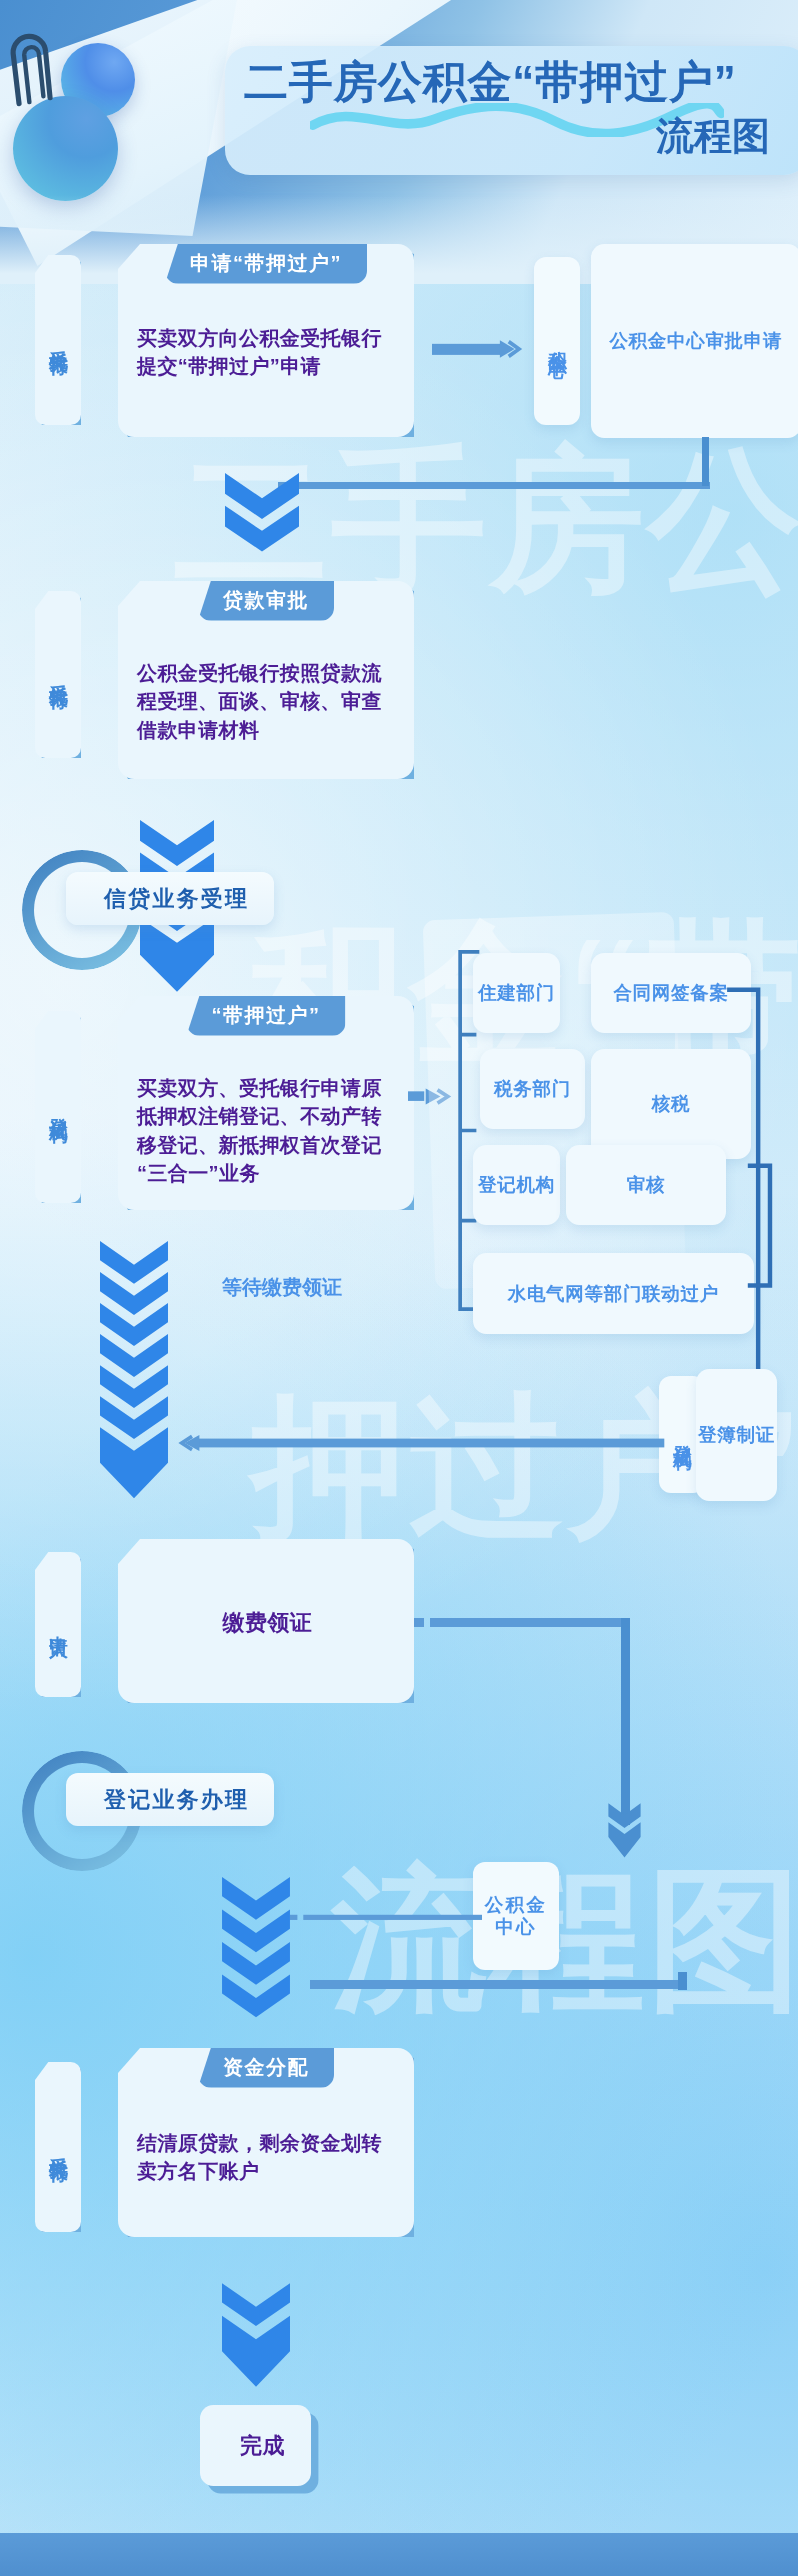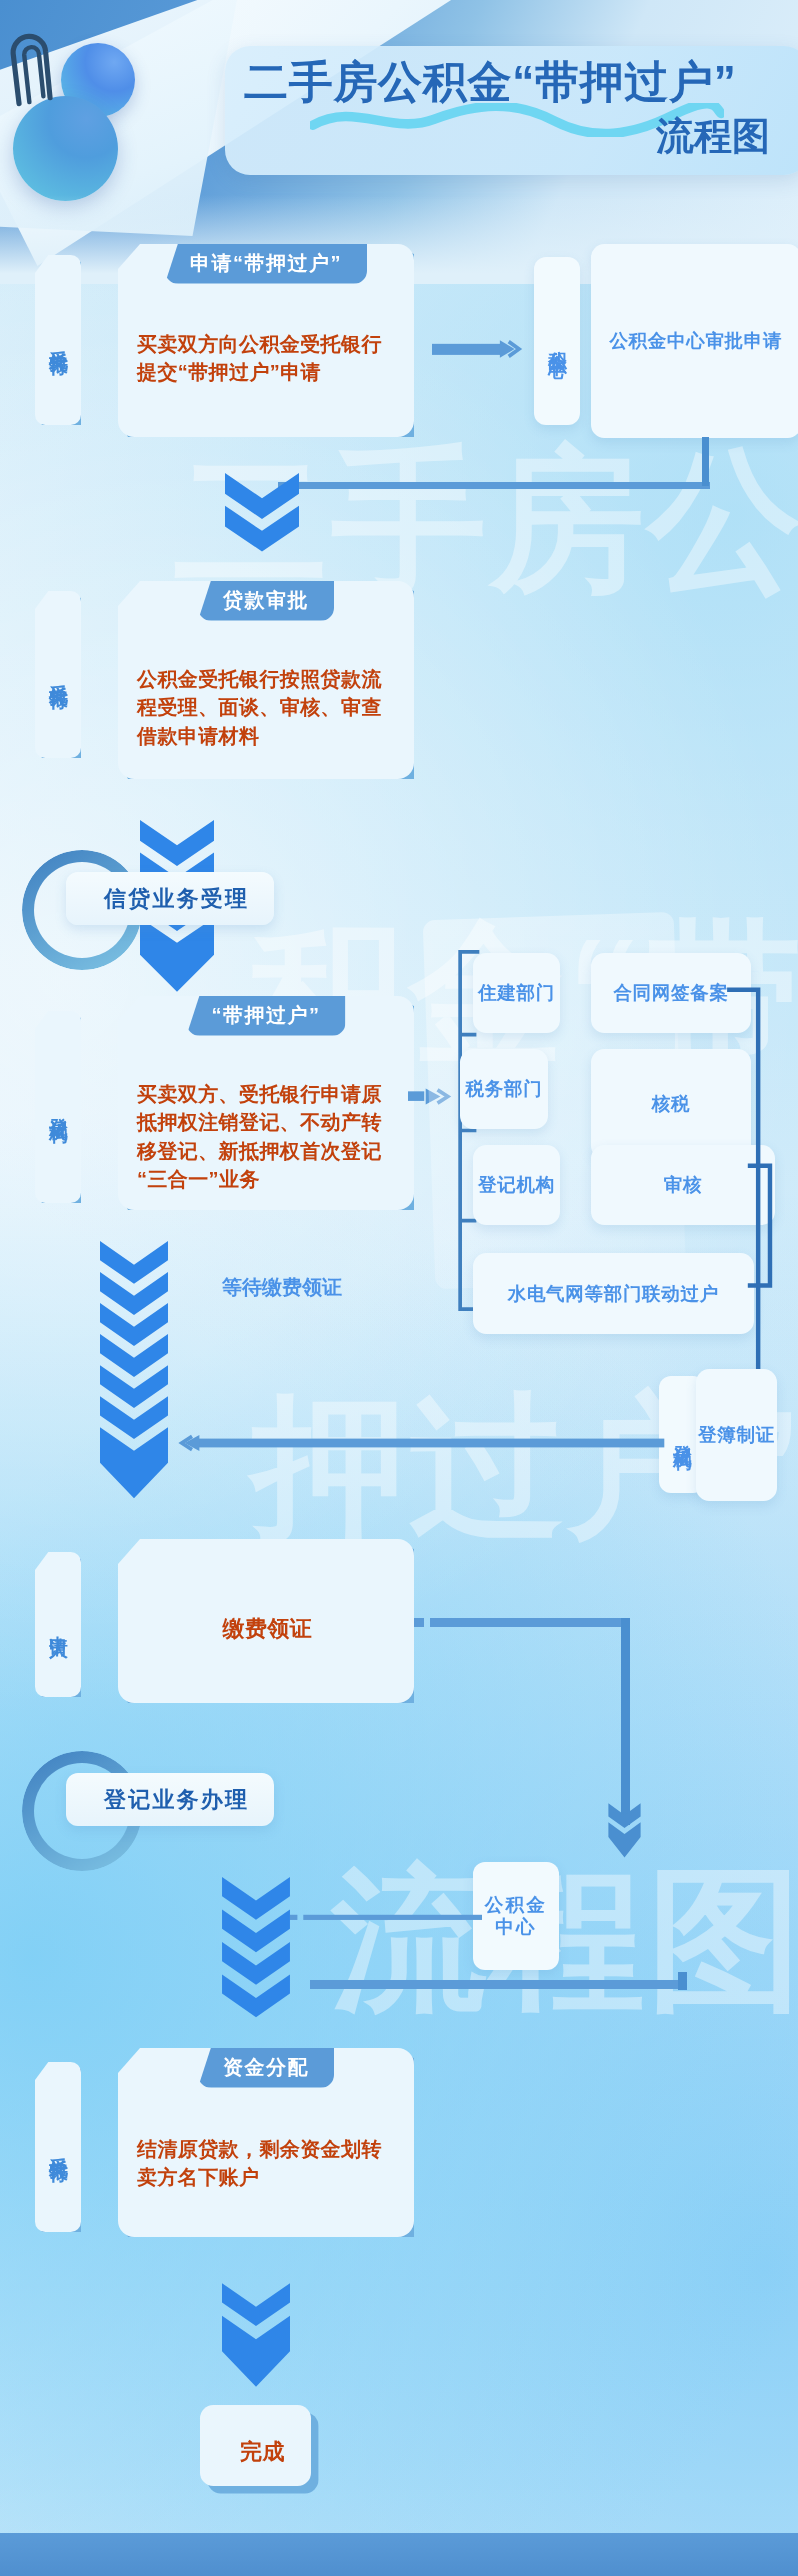--- a/index.html
+++ b/index.html
@@ -69,21 +69,21 @@
 
   .card{position:absolute;border-radius:16.3px;background:#eaf6fd;
     box-shadow:7.4px 7.4px 0 0 #6fb0e0;}
   .card.notch{clip-path:polygon(0 25px,22px 0,100% 0,100% 100%,0 100%);}
   .card-ttl{position:absolute;left:50%;transform:translateX(-50%);top:-1.5px;
     height:41px;line-height:41px;border-radius:0 0 13.3px 13.3px;
     background:#5b9bd8;color:#fff;font-size:20px;font-weight:bold;
     padding:0 25px;letter-spacing:1.5px;white-space:nowrap;
     clip-path:polygon(13.3px 0,100% 0,100% 100%,0 100%);}
   .card-body{position:absolute;left:19px;right:16.3px;
-    color:#c2410c;font-size:20px;font-weight:bold;line-height:1.42;letter-spacing:0.4px;margin-top:6px;}
+    color:#4c1d95;font-size:20px;font-weight:bold;line-height:1.42;letter-spacing:0.4px;}
 
   .pill{position:absolute;border-radius:13.3px;background:#f0f9fe;
     box-shadow:0 4.4px 10.3px rgba(80,140,200,.16);
     color:#4a92e8;font-size:18.5px;font-weight:bold;line-height:1.25;
     display:flex;align-items:center;justify-content:center;text-align:center;letter-spacing:0.7px;}
 
   .vpill{position:absolute;border-radius:12px;background:#f2fafe;
     box-shadow:0 4.4px 10.3px rgba(80,140,200,.16);
     color:#4a92e8;font-size:18.5px;font-weight:bold;line-height:1.2;
     writing-mode:vertical-rl;text-orient:upright;letter-spacing:2.2px;
@@ -197,25 +197,25 @@
 
   <div class="depts"></div>
 
   <svg class="abs" style="left:454px;top:946px;width:30px;height:369px;" viewBox="0 0 40 500">
     <path d="M34 8 L8 8 L8 492 L34 492 M8 120 L30 120 M8 250 L30 250 M8 372 L30 372" fill="none" stroke="#3f7fbe" stroke-width="5"></path>
   </svg>
 
   <div class="pill" style="left:473px;top:953px;width:87px;height:80px;">住建部门</div>
   <div class="pill" style="left:591px;top:953px;width:136px;height:80px;padding:0 12px;">合同网签备案</div>
 
-  <div class="pill" style="left:460px;top:1049px;width:88px;height:80px;">税务部门</div>
+  <div class="pill" style="left:480px;top:1049px;width:105px;height:80px;">税务部门</div>
   <div class="pill" style="left:591px;top:1049px;width:136px;height:80px;padding:15px 12px;">核税</div>
 
   <div class="pill" style="left:473px;top:1145px;width:87px;height:80px;">登记机构</div>
-  <div class="pill" style="left:591px;top:1145px;width:136px;height:80px;padding:0 24px;">审核</div>
+  <div class="pill" style="left:566px;top:1145px;width:136px;height:80px;padding:0 12px;">审核</div>
 
   <div class="pill" style="left:473px;top:1241px;width:254px;height:81px;padding:0 13.3px;margin-top:12px;">水电气网等部门联动过户</div>
 
   <svg class="abs" style="left:727px;top:975px;width:49px;height:414px;" viewBox="0 0 66 560">
     <path d="M0 20 L42 20 L42 540 L6 540" fill="none" stroke="#2f6fb5" stroke-width="6"></path>
     <path d="M28 258 L58 258 L58 420 L28 420" fill="none" stroke="#2f6fb5" stroke-width="6"></path>
   </svg>
 
   <div class="abs" style="left:222px;top:1256px;width:133px;color:#4a92e8;font-size:20px;font-weight:bold;line-height:1.4;margin-top:17px;">等待缴费领证</div>
 

